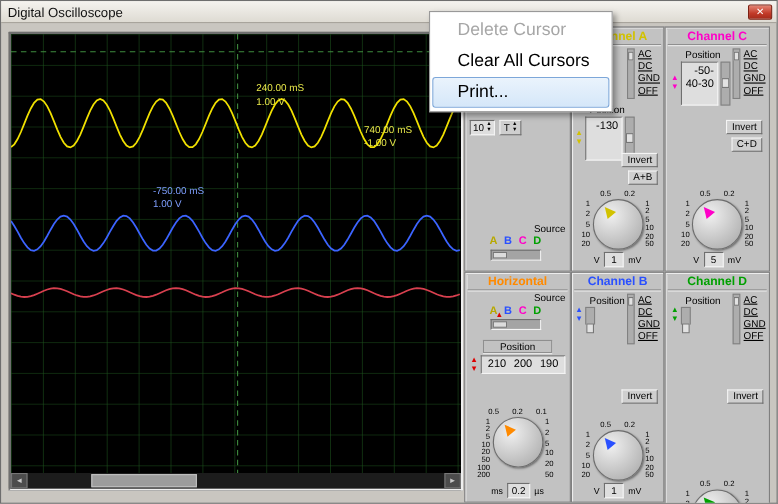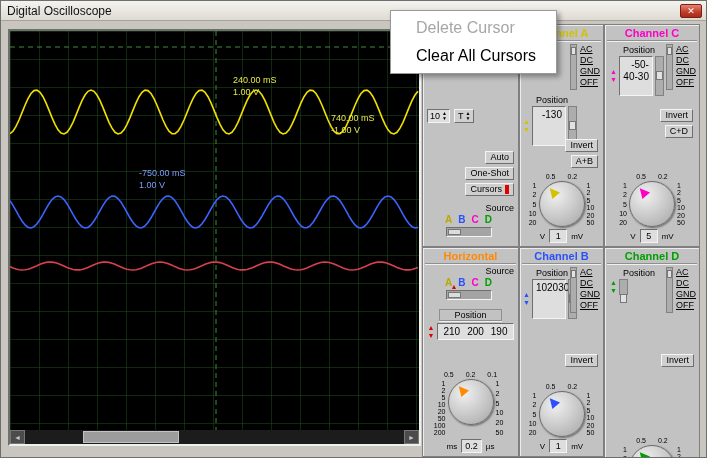--- a/index.html
+++ b/index.html
@@ -213,32 +213,20 @@
             </span>
           </span>
           <span class="t-ctrl outset">
             <span>T</span>
             <span class="spin-arrows">
               <span>▲</span>
               <span>▼</span>
             </span>
           </span>
         </div>
-        <div class="trig-buttons">
-          <span class="small-btn outset">
-              <span>Auto</span>
-            </span>
-          <span class="small-btn outset">
-              <span>One-Shot</span>
-            </span>
-          <span class="small-btn outset">
-              <span>Cursors</span>
-              <span class="led"></span>
-            </span>
-        </div>
         <div class="src-area" style="top:178px;">
           <div class="src-label">Source</div>
           <div class="src-letters">
               <span class="src-letter" style="color: rgb(184, 168, 0);">A</span>
               <span class="src-letter" style="color: rgb(42, 80, 255);">B</span>
               <span class="src-letter" style="color: rgb(255, 0, 200);">C</span>
               <span class="src-letter" style="color: rgb(0, 160, 0);">D</span>
             </div>
           <div class="mini-slider">
               <span class="mini-thumb"></span>
@@ -444,21 +432,20 @@
 
       <div class="section row2" id="sec-b" style="--accent: #2a50ff;">
         <div class="sec-header">Channel B</div>
         <div style="position:absolute;left:3px;top:20px;">
           <div class="pos-label">Position</div>
           <div class="pos-widget">
             <span class="pos-arrows" style="color: rgb(42, 80, 255);">
                 <span>▲</span>
                 <span>▼</span>
               </span>
-            <span class="pos-box insetbox"><span class="pos-num">10</span><span class="pos-num">20</span><span class="pos-num">30</span></span>
             <span class="pos-slider">
                 <span class="pos-thumb"></span>
               </span>
           </div>
         </div>
         <div class="coupling">
           <span class="coupling-slider">
               <span class="coupling-thumb"></span>
             </span>
           <span class="coupling-items">
@@ -564,15 +551,16 @@
           </div>
         </div>
       </div>
 
     </div>
   </div>
 
   <div id="context-menu">
       <div class="menu-item disabled">Delete Cursor</div>
       <div class="menu-item">Clear All Cursors</div>
+      <div class="menu-item selected">Print...</div>
     </div>
 
 </div>
 
 </body></html>

